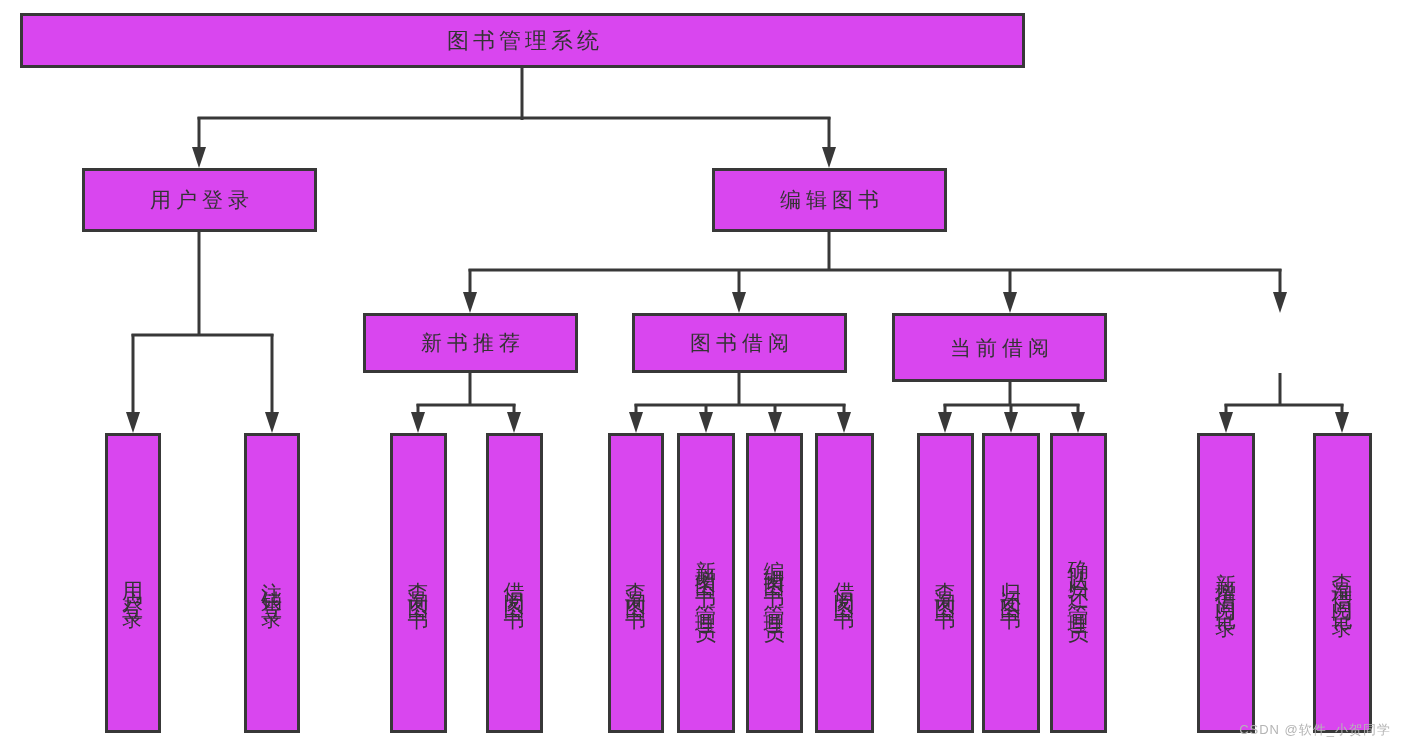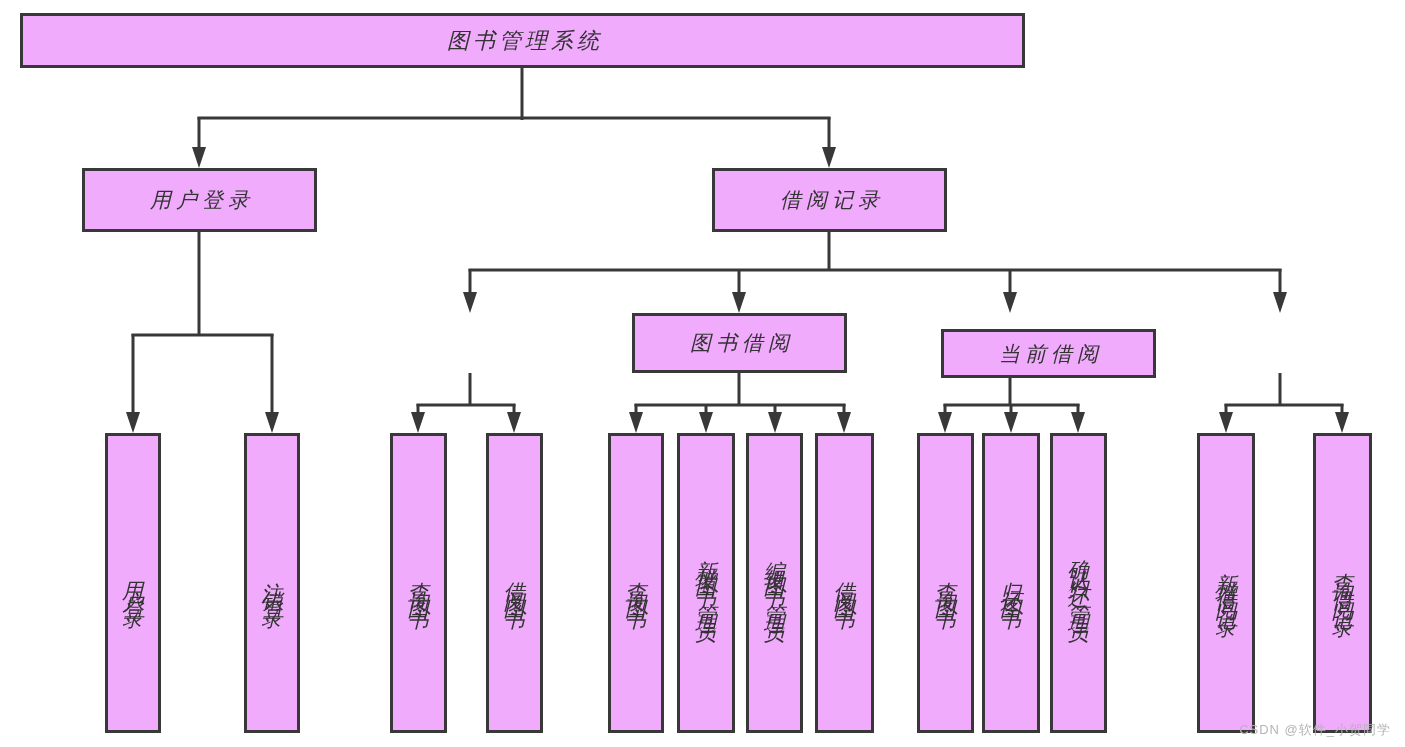--- a/index.html
+++ b/index.html
@@ -9,27 +9,26 @@
     height: 747px;
     background:#ffffff;
     overflow: hidden;
     font-family: "Liberation Sans", "DejaVu Sans", sans-serif;
   }
   .connectors { position:absolute; left:0; top:0; width:1405px; height:747px; }
   .node {
     position:absolute;
     box-sizing:border-box;
     border:3px solid #383838;
-    background:#f0abfc;
+    background:#d946ef;
     display:flex;
     align-items:center;
     justify-content:center;
     color:#333333;
     z-index:2;
-    font-style:italic;
   }
   .hlabel { font-size:21px; letter-spacing:5px; padding-left:5px; white-space:nowrap; }
   .node.root .hlabel { font-size:22px; letter-spacing:4px; }
   .leaf .vlabel {
     writing-mode: vertical-rl;
     text-orientation: mixed;
     font-size:21px;
     letter-spacing:9px;
     line-height:1;
     white-space:nowrap;
@@ -116,27 +115,30 @@
   </svg>
 
   <div class="node root" style="left:20px; top:13px; width:1005px; height:55px;">
     <span class="hlabel">图书管理系统</span>
   </div>
 
   <div class="node" style="left:82px; top:168px; width:235px; height:64px;">
     <span class="hlabel">用户登录</span>
   </div>
   <div class="node" style="left:712px; top:168px; width:235px; height:64px;">
-    <span class="hlabel">借阅记录</span>
+    <span class="hlabel">编辑图书</span>
   </div>
 
+  <div class="node" style="left:363px; top:313px; width:215px; height:60px;">
+    <span class="hlabel">新书推荐</span>
+  </div>
   <div class="node" style="left:632px; top:313px; width:215px; height:60px;justify-content:center;">
     <span class="hlabel">图书借阅</span>
   </div>
-  <div class="node" style="left:941px; top:313px; width:215px; height:49px;margin-top:16px;">
+  <div class="node" style="left:892px; top:313px; width:215px; height:69px;">
     <span class="hlabel">当前借阅</span>
   </div>
 
   <div class="node leaf" style="left:105px; top:433px; width:56px; height:300px;">
     <span class="vlabel">用户登录</span>
   </div>
   <div class="node leaf" style="left:244px; top:433px; width:56px; height:300px;">
     <span class="vlabel">注销登录</span>
   </div>
 

